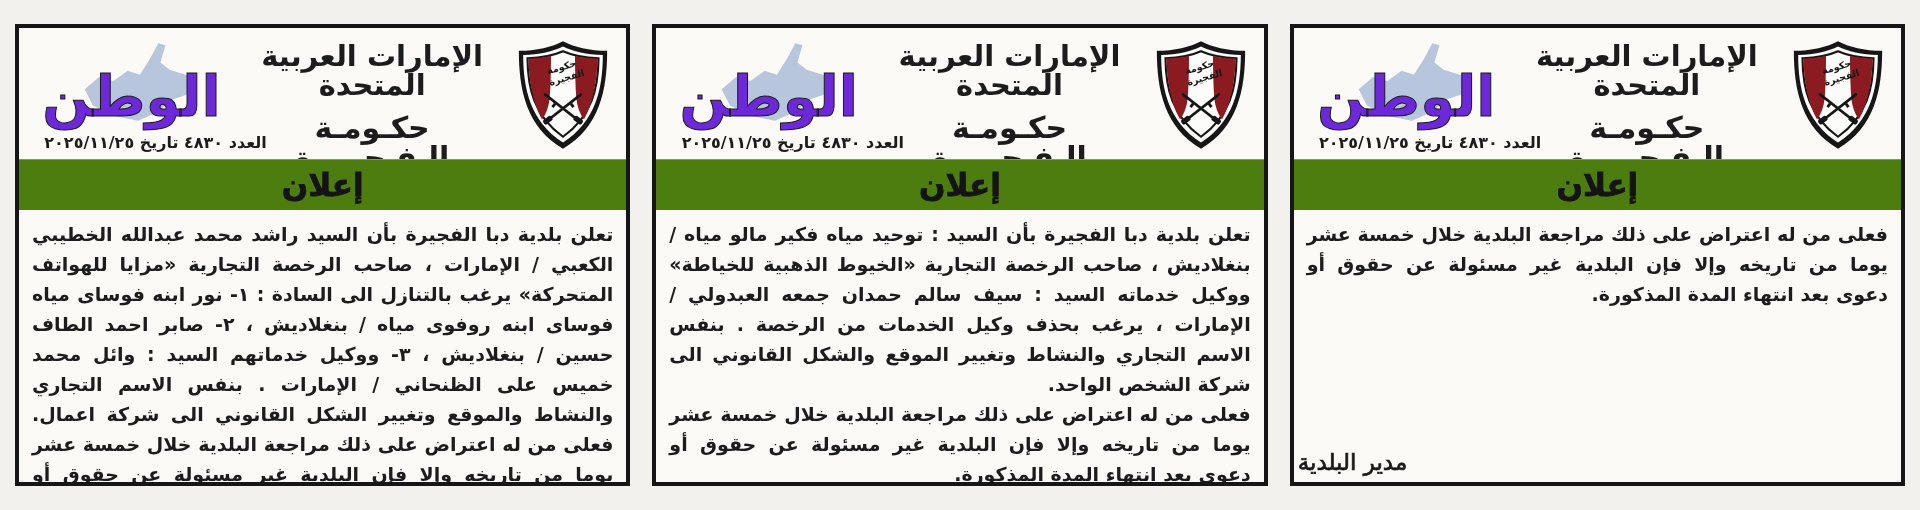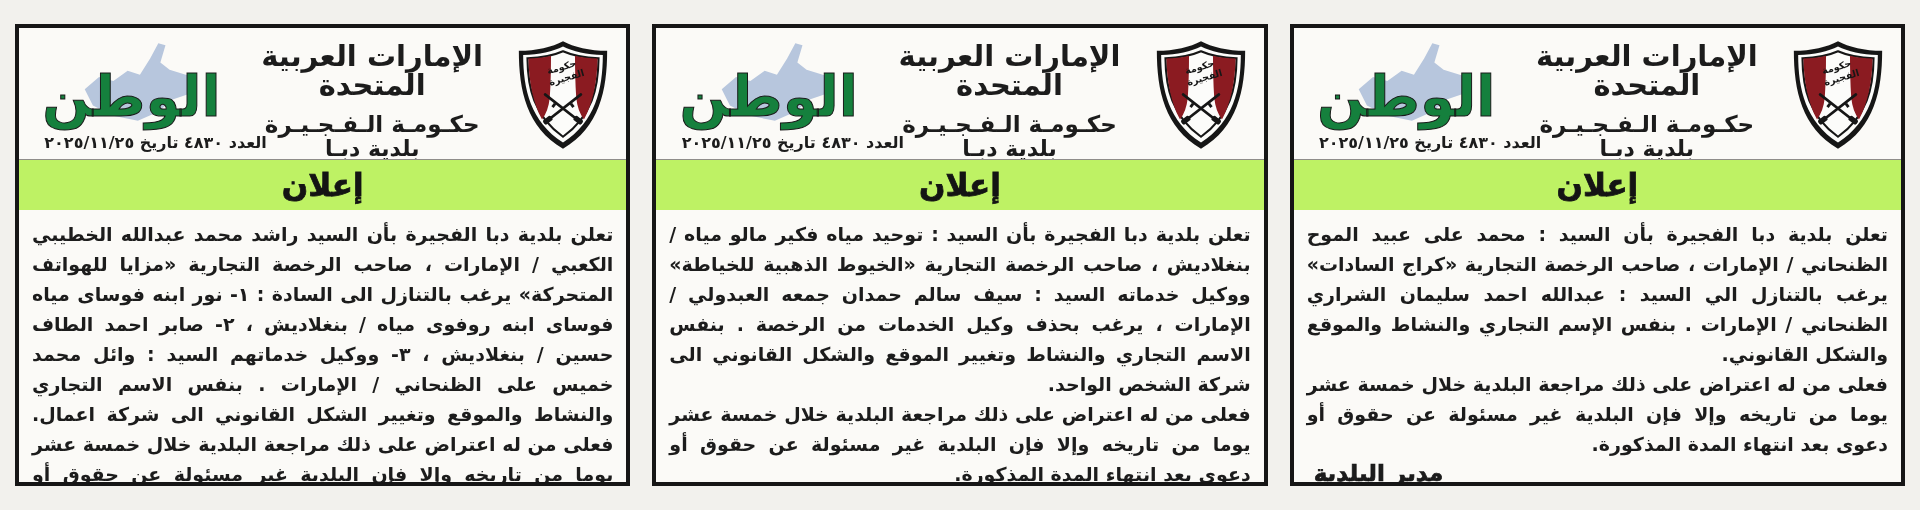--- a/index.html
+++ b/index.html
@@ -19,44 +19,44 @@
     display:flex;flex-direction:column;direction:rtl;overflow:hidden;
   }
   .panel-header{
     display:flex;align-items:flex-start;
     box-sizing:border-box;height:131px;padding:10px 10px 0 10px;
   }
   .emblem-box{width:106px;display:flex;justify-content:center;flex:0 0 auto;}
   .emblem-svg{width:96px;height:110px;margin-top:2px;}
   .gov-lines{flex:1 1 auto;text-align:center;font-weight:bold;line-height:1;}
   .gov-line1{font-size:29px;margin-top:4px;}
-  .gov-line2{font-size:23px;margin-top:13px;}
+  .gov-line2{font-size:30px;margin-top:13px;}
   .gov-line3{font-size:22px;margin-top:2px;}
   .brand{width:205px;flex:0 0 auto;display:flex;flex-direction:column;align-items:center;}
   .logo-wrap{position:relative;margin-top:6px;height:74px;display:flex;align-items:center;justify-content:center;}
   .map-svg{position:absolute;left:50%;top:-8px;transform:translateX(-44%);width:132px;height:92px;}
   .logo-text{
     position:relative;z-index:1;font-size:56px;font-weight:bold;line-height:1;
-    letter-spacing:-1px;color:#15803d;margin-top:32px;-webkit-text-stroke:1px #191919;
+    letter-spacing:-1px;color:#6d28d9;margin-top:32px;-webkit-text-stroke:1px #191919;
   }
   .issue-line{font-size:16px;font-weight:bold;margin-top:15px;white-space:nowrap;margin-left:48px;}
   .title-bar{
-    height:50px;flex:0 0 auto;background:#bef264;
+    height:50px;flex:0 0 auto;background:#4d7c0f;
     display:flex;align-items:center;justify-content:center;
     border-top:1px solid #8f8d8a;
   }
   .title-text{font-size:31px;font-weight:bold;color:#141414;-webkit-text-stroke:0.8px #141414;}
   .panel-body{
     position:relative;flex:1 1 auto;padding:9px 13px 34px 13px;
     font-size:19px;font-weight:bold;line-height:30px;text-align:justify;
   }
   .panel-body p{margin:0;}
   .signature{
-    position:absolute;left:20px;bottom:5px;
-    font-size:23px;font-weight:bold;-webkit-text-stroke:0.7px #141414;white-space:nowrap;
+    position:absolute;left:4px;bottom:5px;
+    font-size:23px;font-weight:normal;-webkit-text-stroke:0.7px #141414;white-space:nowrap;
   }
   .defs-holder{position:absolute;width:0;height:0;overflow:hidden;}
 </style>
 </head>
 <body>
 
 <svg class="defs-holder" aria-hidden="true">
   <defs>
     <symbol id="fujairah-shield" viewBox="0 0 100 114">
       <path d="M50 1 C61 7 78 11 96 11 C96 52 88 91 50 113 C12 91 4 52 4 11 C22 11 39 7 50 1 Z" fill="#161616"></path>
@@ -171,19 +171,18 @@
             </svg>
           <div class="logo-text">الوطن</div>
         </div>
         <div class="issue-line">العدد ٤٨٣٠ تاريخ ٢٠٢٥/١١/٢٥</div>
       </div>
     </div>
     <div class="title-bar">
       <span class="title-text">إعلان</span>
     </div>
     <div class="panel-body">
-      <p>تعلن بلدية دبا الفجيرة بأن السيد : محمد على عبيد الموح الظنحاني / الإمارات ، صاحب الرخصة التجارية «كراج السادات» يرغب بالتنازل الي السيد : عبدالله احمد سليمان الشراري الظنحاني / الإمارات . بنفس الإسم التجاري والنشاط والموقع والشكل القانوني.</p>
       <p>فعلى من له اعتراض على ذلك مراجعة البلدية خلال خمسة عشر يوما من تاريخه وإلا فإن البلدية غير مسئولة عن حقوق أو دعوى بعد انتهاء المدة المذكورة.</p>
       <div class="signature">مدير البلدية</div>
     </div>
   </div>
 
 </div>
 
 </body></html>

